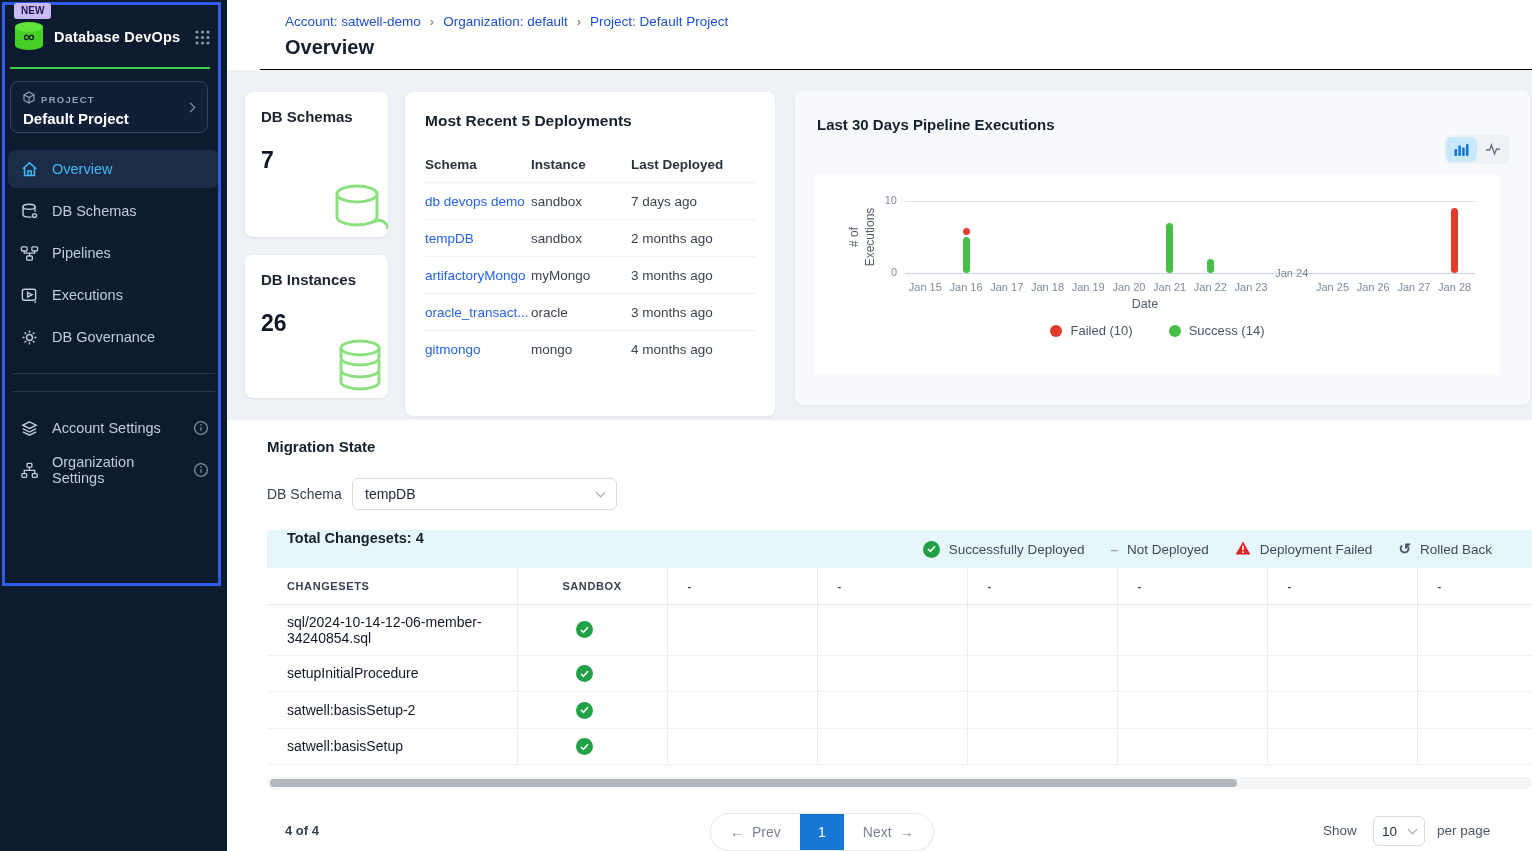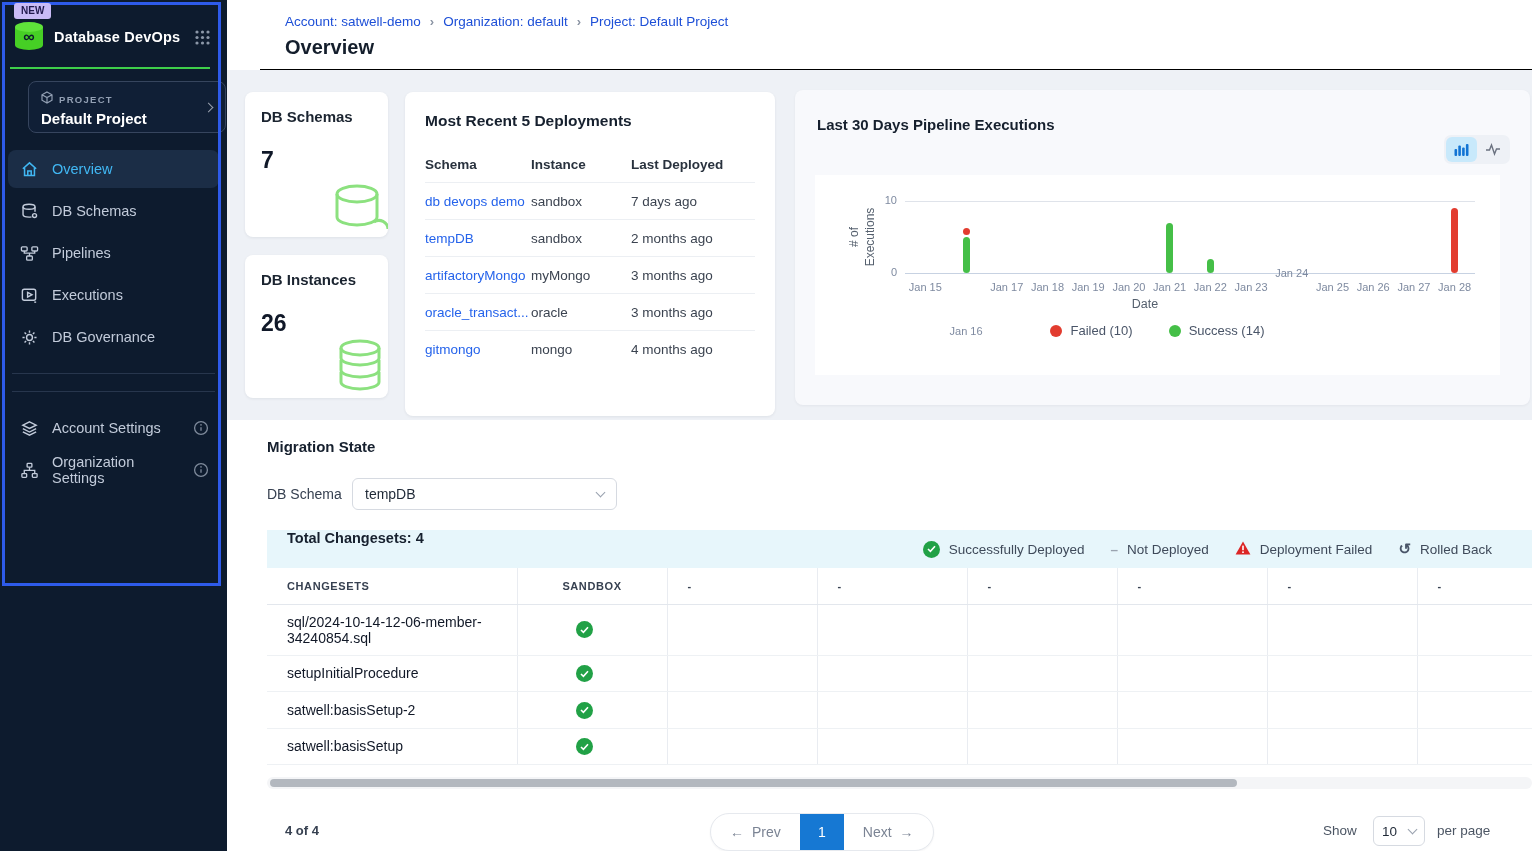--- a/index.html
+++ b/index.html
@@ -8,21 +8,21 @@
 
   
   .sidebar { position:absolute; left:0; top:0; width:227px; height:851px; background:#0d1b2e; z-index:5; }
   .blue-outline { position:absolute; left:2px; top:2px; width:219px; height:584px; border:3px solid #2e5bea; z-index:60; pointer-events:none; }
   .new-badge { position:absolute; left:14px; top:3px; background:#c9bbf6; color:#221a4e; font-size:10px; font-weight:bold; padding:2px 7px 3px; border-radius:3px; z-index:61; }
   .brand { position:absolute; left:12px; top:17px; right:12px; height:40px; display:flex; align-items:center; }
   .brand-name { color:#fff; font-size:14.5px; font-weight:bold; margin-left:8px; letter-spacing:.2px; }
   .grid-icon { margin-left:auto; margin-right:4px; display:flex; cursor:pointer; }
   .green-rule { position:absolute; left:10px; top:67px; width:200px; height:2px; background:#3ecf4a; }
 
-  .project-card { position:absolute; left:28px; top:81px; width:198px; height:52px; background:#101f36; border:1px solid #36455e; border-radius:8px; padding:8px 12px; cursor:pointer; }
+  .project-card { position:absolute; left:10px; top:81px; width:198px; height:52px; background:#101f36; border:1px solid #36455e; border-radius:8px; padding:8px 12px; cursor:pointer; }
   .project-top { display:flex; align-items:center; gap:6px; color:#93a0b4; }
   .project-label { font-size:9.5px; font-weight:bold; letter-spacing:1.3px; }
   .project-name { color:#fff; font-size:15px; font-weight:600; margin-top:2px; }
   .project-card .chev-right { position:absolute; right:13px; top:22px; }
 
   .nav { position:absolute; left:8px; right:8px; top:150px; }
   .nav-item { height:38px; margin-bottom:4px; display:flex; align-items:center; gap:13px; padding-left:12px; border-radius:8px; color:#c2cbda; font-size:14.5px; cursor:pointer; }
   .nav-item svg { flex:0 0 auto; }
   .nav-item.active { background:#1b2d46; color:#41b7f3; }
   .nav-hr { border:none; border-top:1px solid #27364d; margin:17px 4px; }
@@ -326,21 +326,21 @@
             <polyline points="1,7 4.5,7 6.5,2 9.5,11 11.5,6 15,6"></polyline>
           </svg>
         </span>
       </div>
       <div id="chart-plot">
           <div class="gridline" style="left: 90px; top: 26px; width: 570px;"></div>
           <div class="ytick" style="left: 12px; top: 19px;">10</div>
           <div class="gridline base" style="left: 90px; top: 98px; width: 570px;"></div>
           <div class="ytick" style="left: 12px; top: 91px;">0</div>
           <div class="xtick" style="left: 90px; top: 106px; width: 40.7143px;">Jan 15</div>
-          <div class="xtick" style="left: 130.714px; top: 106px; width: 40.7143px; margin-top: 44px;">Jan 16</div>
+          <div class="xtick" style="left: 130.714px; top: 106px; width: 40.7143px;">Jan 16</div>
           <div class="xtick" style="left: 171.429px; top: 106px; width: 40.7143px;">Jan 17</div>
           <div class="xtick" style="left: 212.143px; top: 106px; width: 40.7143px;">Jan 18</div>
           <div class="xtick" style="left: 252.857px; top: 106px; width: 40.7143px;">Jan 19</div>
           <div class="xtick" style="left: 293.571px; top: 106px; width: 40.7143px;">Jan 20</div>
           <div class="xtick" style="left: 334.286px; top: 106px; width: 40.7143px;">Jan 21</div>
           <div class="xtick" style="left: 375px; top: 106px; width: 40.7143px;">Jan 22</div>
           <div class="xtick" style="left: 415.714px; top: 106px; width: 40.7143px;">Jan 23</div>
           <div class="xtick" style="left: 456.429px; top: 92px; width: 40.7143px;">Jan 24</div>
           <div class="xtick" style="left: 497.143px; top: 106px; width: 40.7143px;">Jan 25</div>
           <div class="xtick" style="left: 537.857px; top: 106px; width: 40.7143px;">Jan 26</div>

